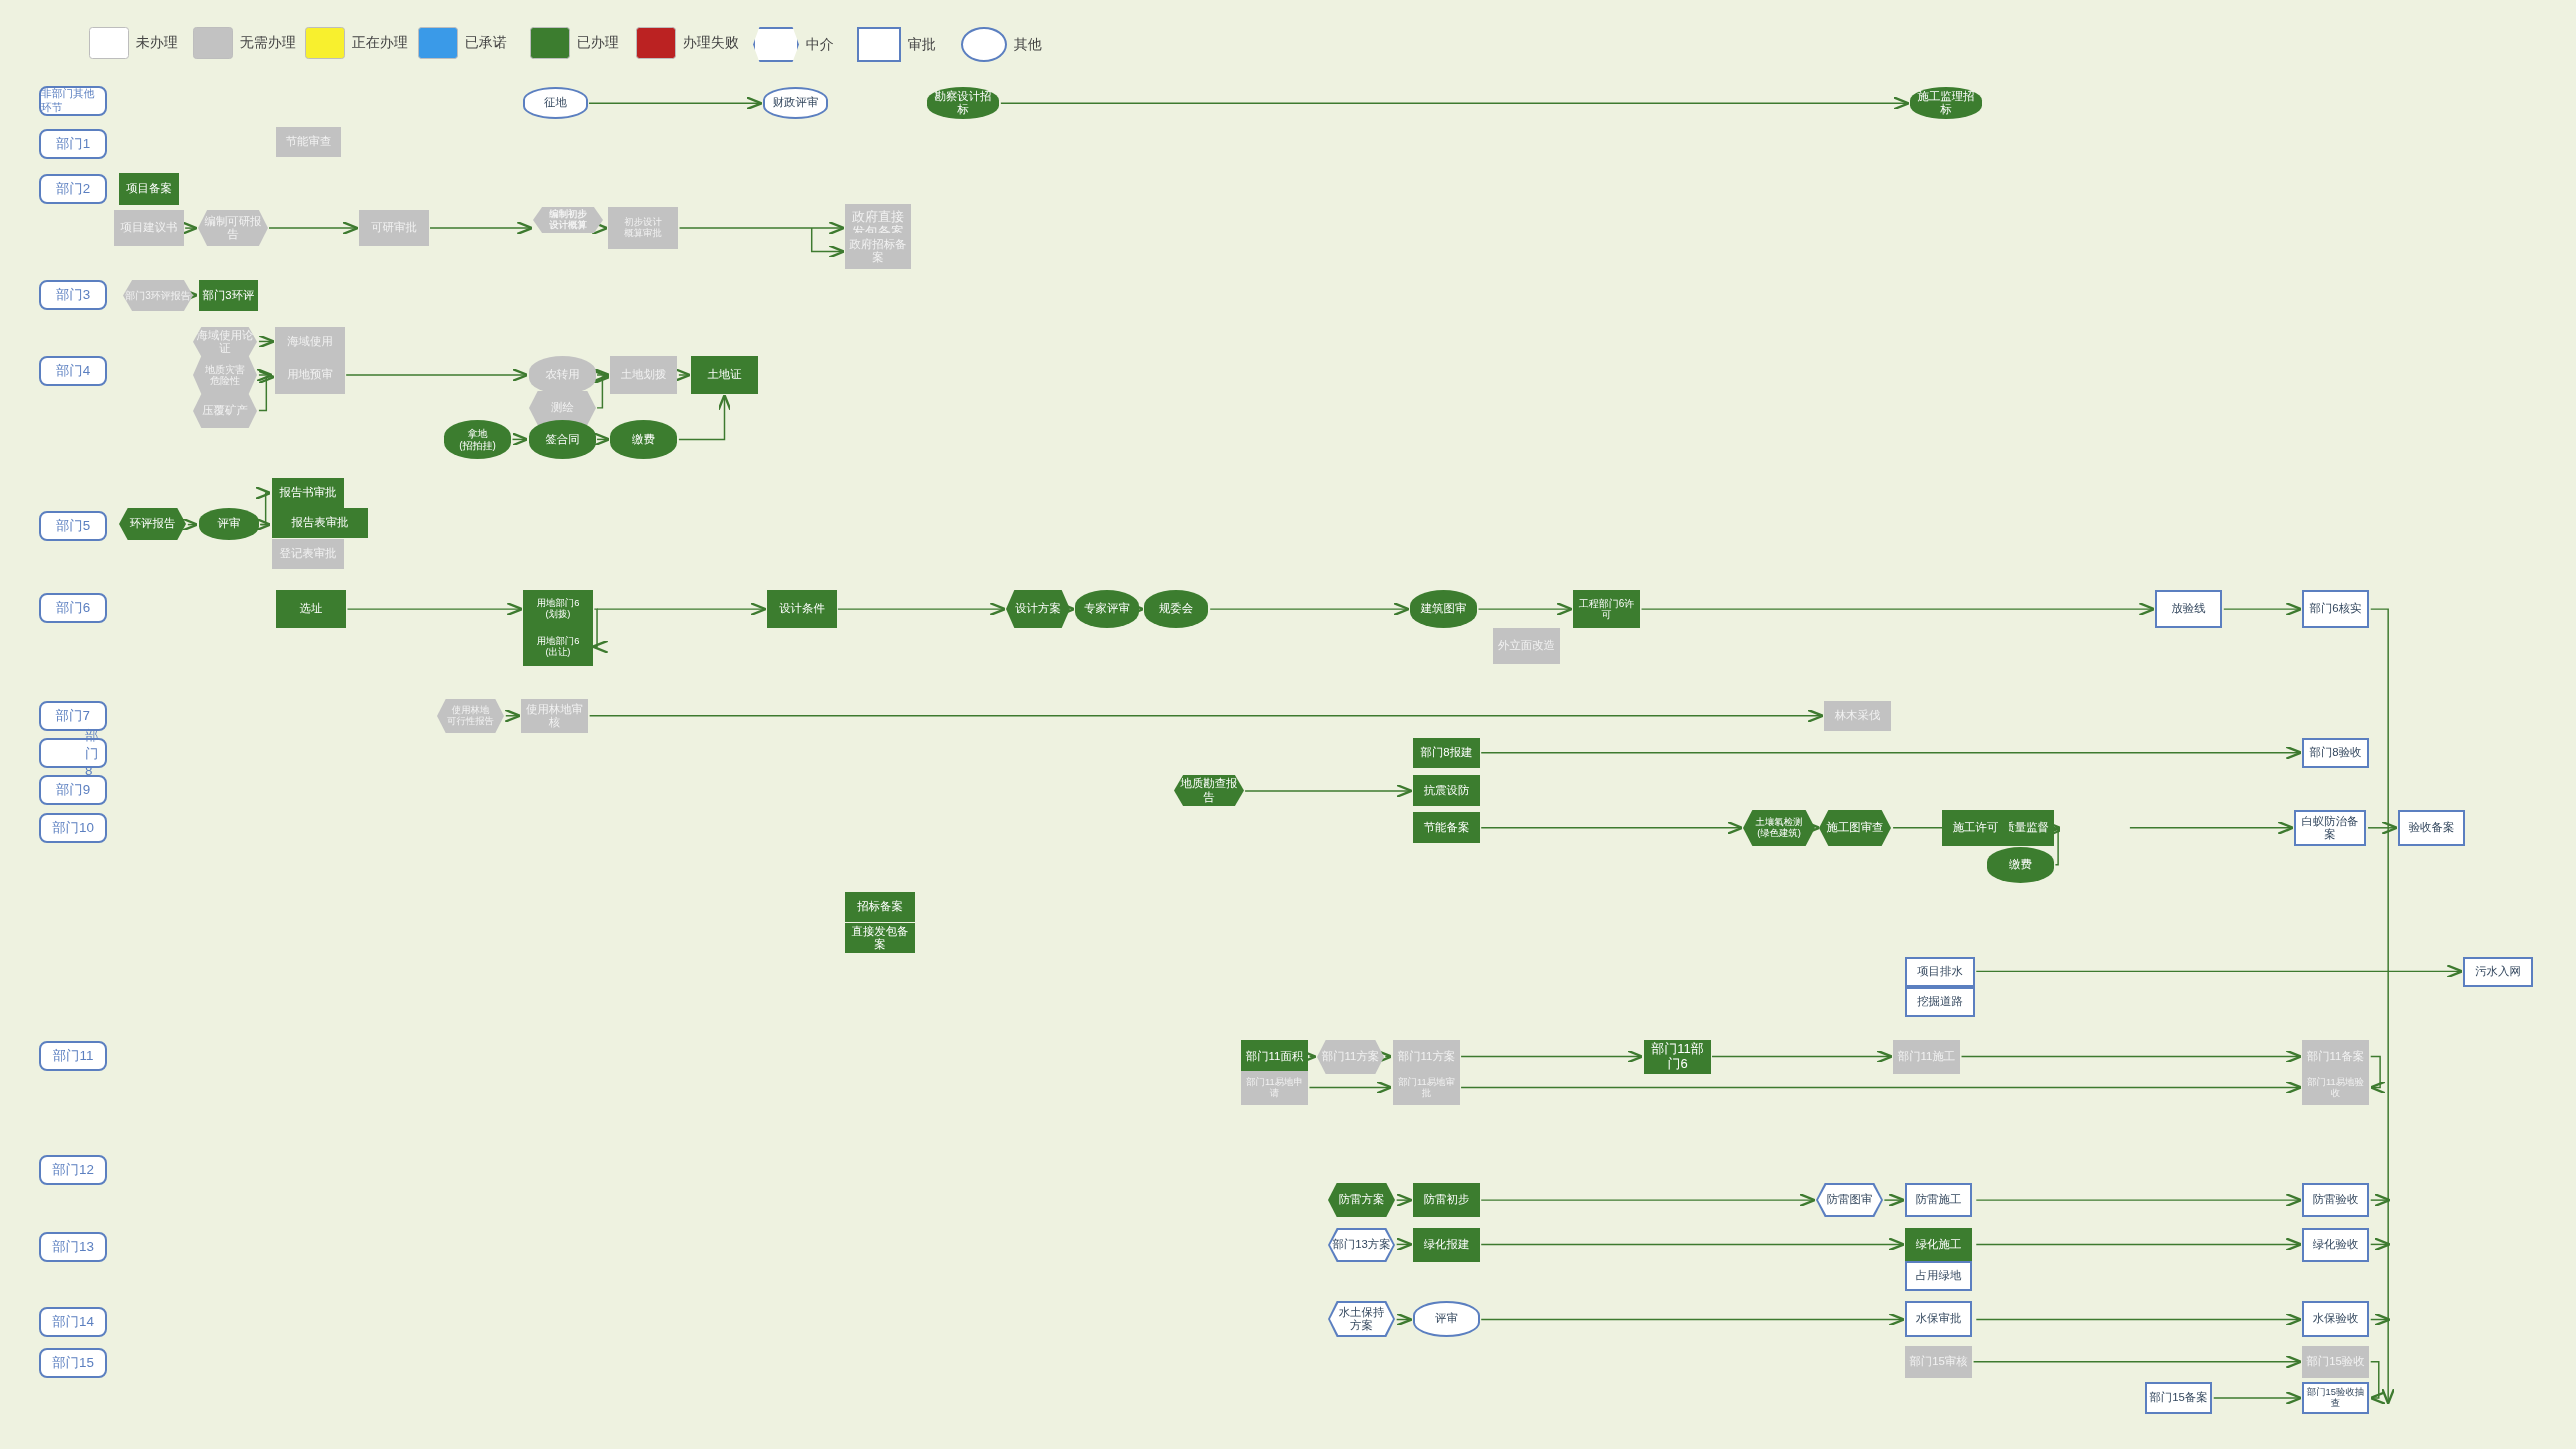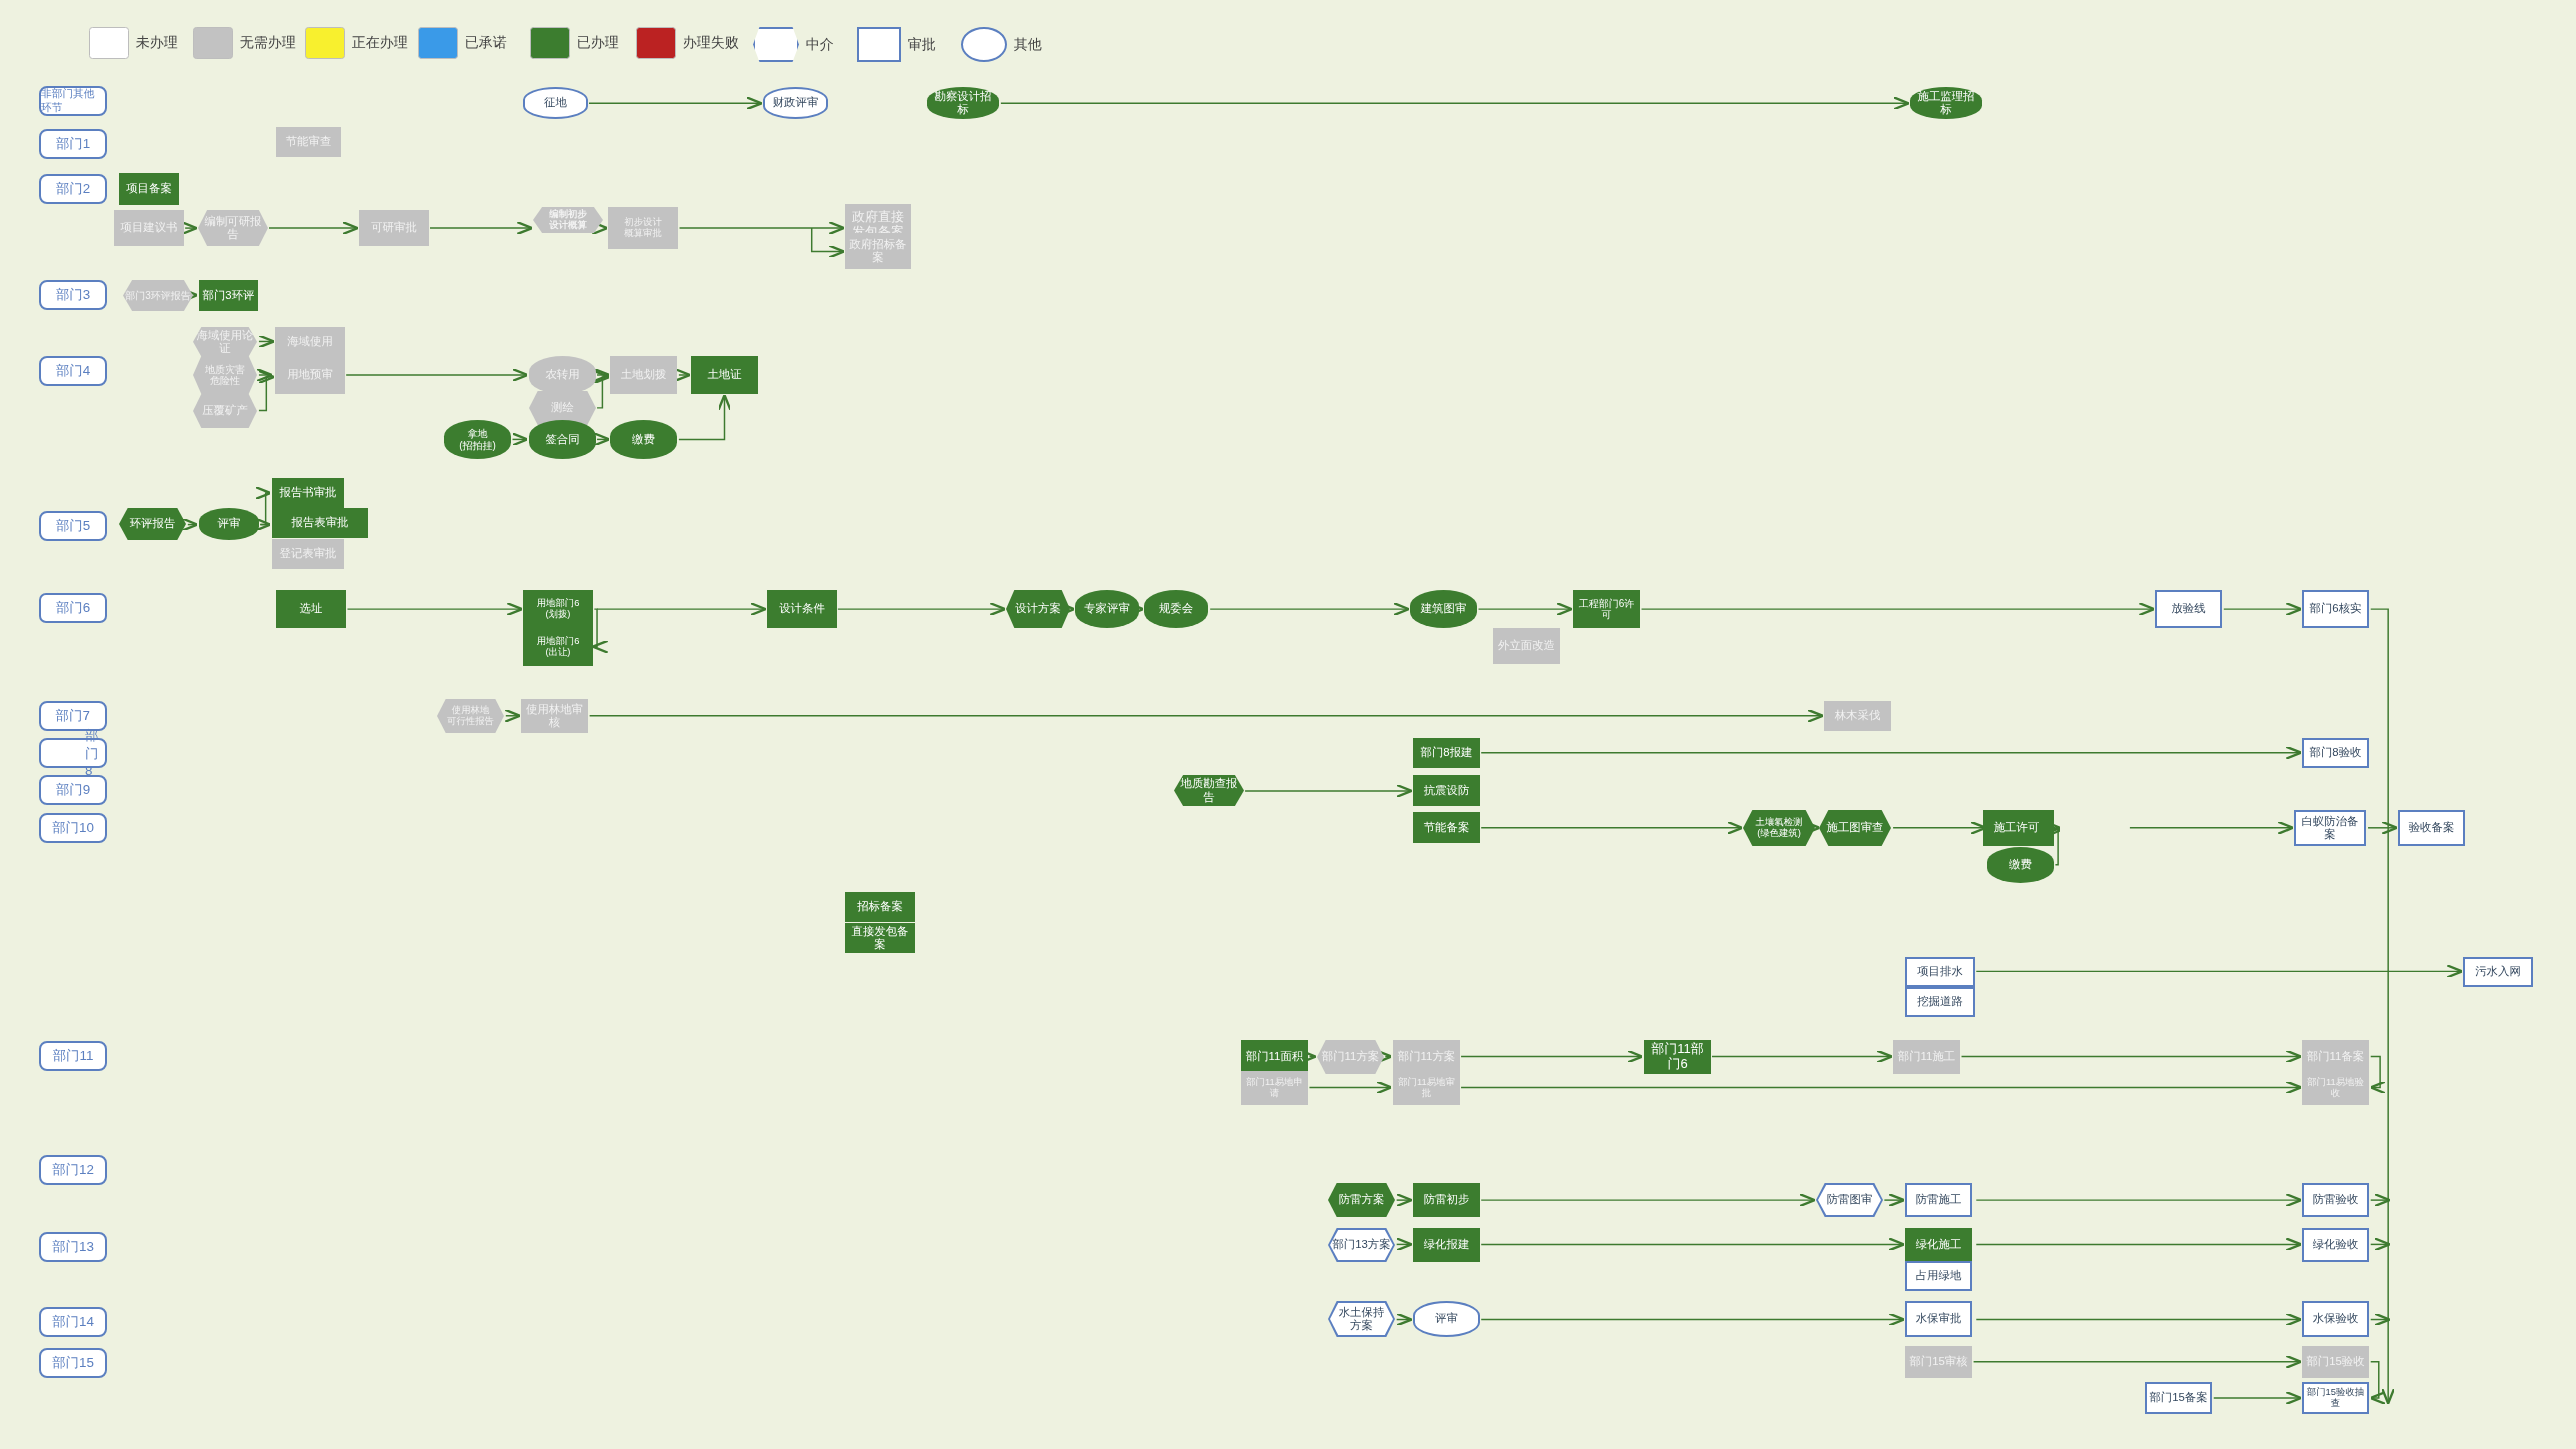--- a/index.html
+++ b/index.html
@@ -198,21 +198,21 @@
     </g>
   </svg>
 
   <div id="dept-layer">
       <div class="dept" style="left: 39px; top: 86px; width: 68px; height: 29.5px; font-size: 10.7px;">非部门其他环节</div>
       <div class="dept" style="left: 39px; top: 129px; width: 68px; height: 29.5px;">部门1</div>
       <div class="dept" style="left: 39px; top: 174px; width: 68px; height: 29.5px;">部门2</div>
       <div class="dept" style="left: 39px; top: 280px; width: 68px; height: 29.5px;">部门3</div>
       <div class="dept" style="left: 39px; top: 356px; width: 68px; height: 29.5px;">部门4</div>
       <div class="dept" style="left: 39px; top: 511px; width: 68px; height: 29.5px;">部门5</div>
-      <div class="dept" style="left: 39px; top: 593px; width: 68px; height: 29.5px; border-radius: 7px;">部门6</div>
+      <div class="dept" style="left: 39px; top: 593px; width: 68px; height: 29.5px;">部门6</div>
       <div class="dept" style="left: 39px; top: 701px; width: 68px; height: 29.5px; font-family: Liberation Mono, monospace;">部门7</div>
       <div class="dept" style="left: 39px; top: 738px; width: 68px; height: 29.5px; padding-left: 44px;">部门8</div>
       <div class="dept" style="left: 39px; top: 775px; width: 68px; height: 29.5px;">部门9</div>
       <div class="dept" style="left: 39px; top: 813px; width: 68px; height: 29.5px;">部门10</div>
       <div class="dept" style="left: 39px; top: 1041px; width: 68px; height: 29.5px;">部门11</div>
       <div class="dept" style="left: 39px; top: 1155px; width: 68px; height: 29.5px;">部门12</div>
       <div class="dept" style="left: 39px; top: 1232px; width: 68px; height: 29.5px;">部门13</div>
       <div class="dept" style="left: 39px; top: 1307px; width: 68px; height: 29.5px;">部门14</div>
       <div class="dept" style="left: 39px; top: 1348px; width: 68px; height: 29.5px;">部门15</div>
     </div>
@@ -275,21 +275,21 @@
       <div class="node s-none sh-rect" title="林木采伐" style="left: 1824px; top: 701px; width: 67px; height: 29.5px;">林木采伐</div>
       <div class="node s-done sh-rect" title="部门8报建" style="left: 1413px; top: 738px; width: 67px; height: 29.5px;">部门8报建</div>
       <div class="node s-appr sh-rect" title="部门8验收" style="left: 2302px; top: 738px; width: 67px; height: 29.5px;">部门8验收</div>
       <div class="node s-done sh-hex" title="地质勘查报告" style="left: 1174px; top: 775px; width: 70px; height: 31px;">地质勘查报告</div>
       <div class="node s-done sh-rect" title="抗震设防" style="left: 1413px; top: 775px; width: 67px; height: 31px;">抗震设防</div>
       <div class="node s-done sh-rect" title="节能备案" style="left: 1413px; top: 812px; width: 67px; height: 31px;">节能备案</div>
       <div class="node s-done sh-hex" title="土壤氡检测(绿色建筑)" style="left: 1743px; top: 810px; width: 72px; height: 36px; font-size: 9.4px;">土壤氡检测
 (绿色建筑)</div>
       <div class="node s-done sh-hex" title="施工图审查" style="left: 1819px; top: 810px; width: 72px; height: 36px;">施工图审查</div>
       <div class="node s-done sh-rect" title="报质量监督" style="left: 1987px; top: 810px; width: 67px; height: 36px;">报质量监督</div>
-      <div class="node s-done sh-rect" title="施工许可" style="left: 1983px; top: 810px; width: 67px; height: 36px;">施工许可</div>
+      <div class="node s-done sh-rect" title="施工许可" style="left: 1942px; top: 810px; width: 67px; height: 36px;">施工许可</div>
       <div class="node s-done sh-cap" title="缴费" style="left: 1987px; top: 847px; width: 67px; height: 36px;">缴费</div>
       <div class="node s-appr sh-rect" title="白蚁防治备案" style="left: 2294px; top: 810px; width: 72px; height: 36px;">白蚁防治备案</div>
       <div class="node s-appr sh-rect" title="验收备案" style="left: 2398px; top: 810px; width: 67px; height: 36px;">验收备案</div>
       <div class="node s-done sh-rect" title="招标备案" style="left: 845px; top: 892px; width: 70px; height: 29.5px;">招标备案</div>
       <div class="node s-done sh-rect" title="直接发包备案" style="left: 845px; top: 923px; width: 70px; height: 29.5px;">直接发包备案</div>
       <div class="node s-appr sh-rect" title="项目排水" style="left: 1905px; top: 957px; width: 70px; height: 29.5px;">项目排水</div>
       <div class="node s-appr sh-rect" title="挖掘道路" style="left: 1905px; top: 987px; width: 70px; height: 29.5px;">挖掘道路</div>
       <div class="node s-appr sh-rect" title="污水入网" style="left: 2463px; top: 957px; width: 70px; height: 29.5px;">污水入网</div>
       <div class="node s-done sh-rect" title="部门11面积" style="left: 1241px; top: 1040px; width: 67px; height: 34px;">部门11面积</div>
       <div class="node s-none sh-hex" title="部门11方案" style="left: 1317px; top: 1040px; width: 67px; height: 34px;">部门11方案</div>

